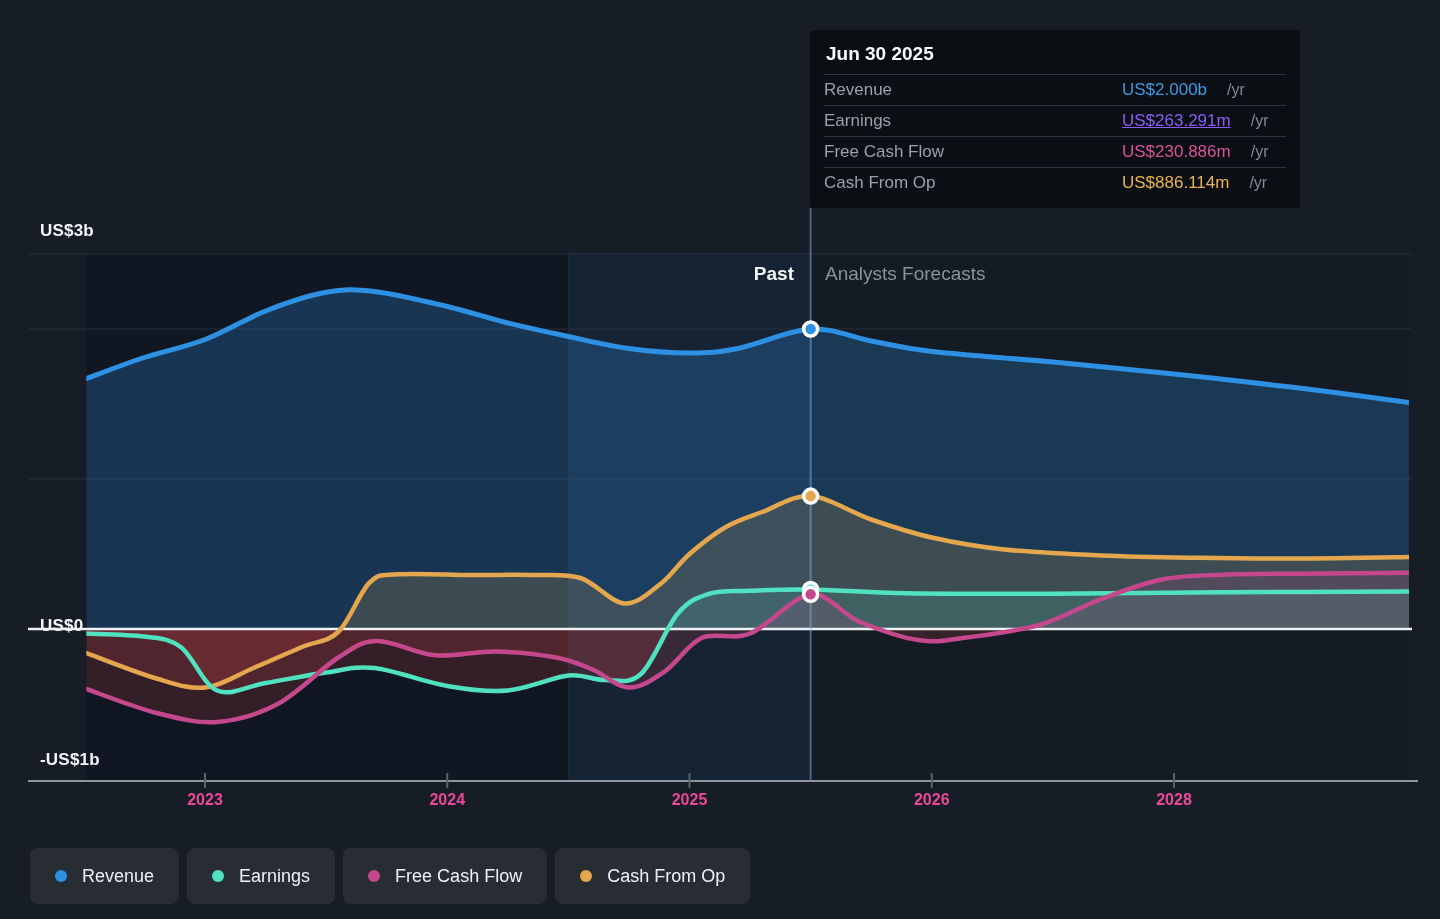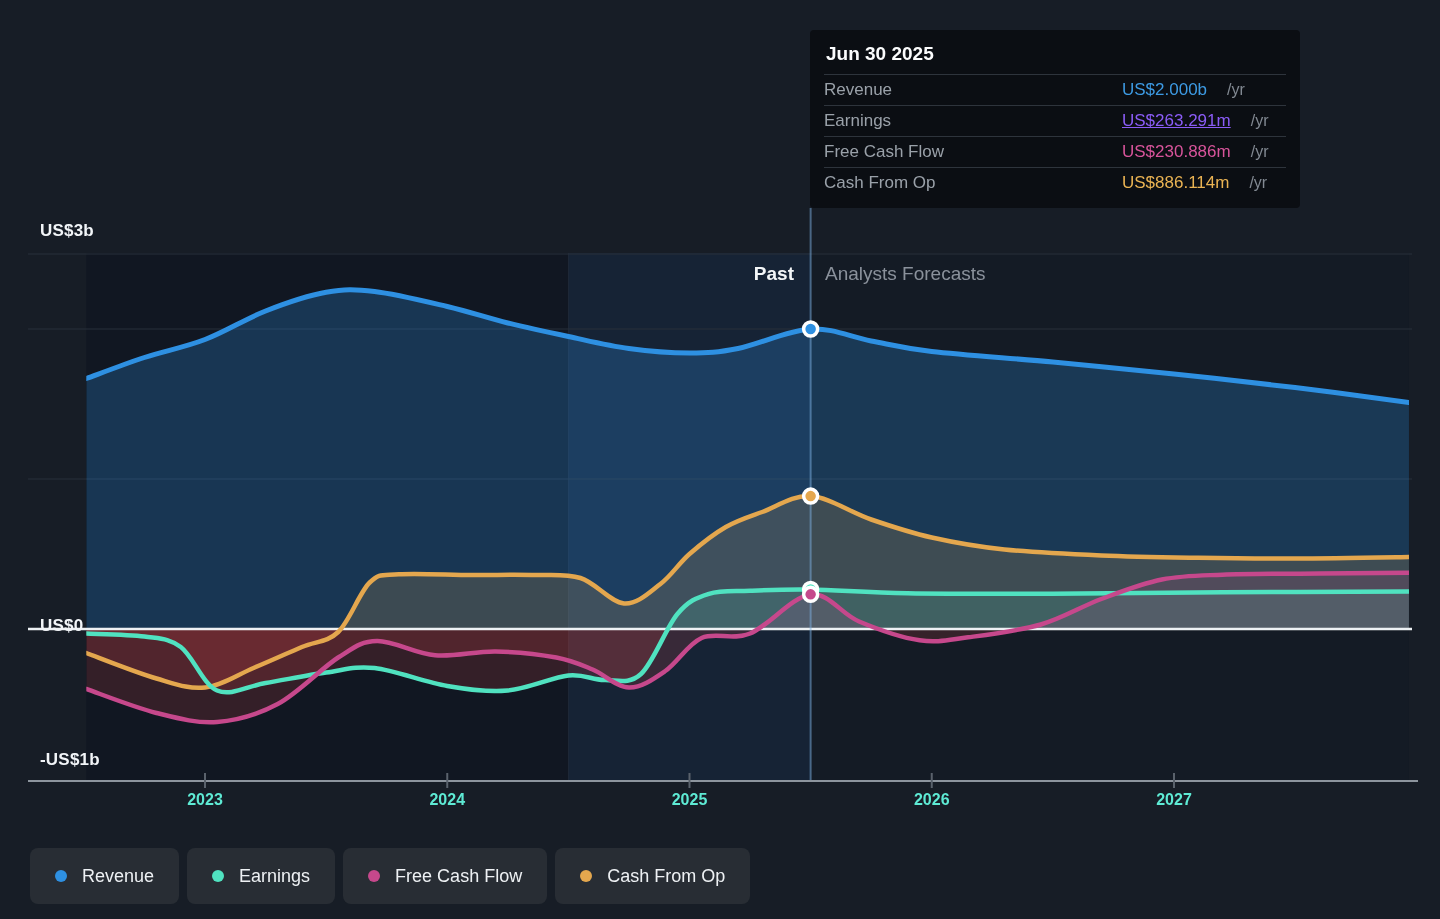--- a/index.html
+++ b/index.html
@@ -4,21 +4,21 @@
 <style>
   html,body{margin:0;padding:0;background:#171d26;}
   #stage{
     position:relative;width:1440px;height:919px;overflow:hidden;
     background:#171d26;color:#eef1f4;
     font-family:"Liberation Sans", sans-serif;
   }
   #chart-svg{position:absolute;left:0;top:0;}
   .axis-label{position:absolute;font-size:17px;font-weight:700;color:#f2f5f8;letter-spacing:.2px;}
   .year-label{position:absolute;top:791px;width:80px;margin-left:-40px;text-align:center;
-    font-size:16px;font-weight:700;color:#5eead4;}
+    font-size:16px;font-weight:700;color:#ec4899;}
   .phase-label{position:absolute;top:263px;font-size:19px;}
   #past-label{left:0;width:794px;text-align:right;color:#f3f6f8;font-weight:700;}
   #forecast-label{left:825px;color:#8a919b;}
   
   #tooltip{
     position:absolute;left:810px;top:30px;width:490px;height:178px;
     background:#0b0e13;border-radius:4px;box-sizing:border-box;z-index:5;
   }
   #tooltip-date{font-size:19px;font-weight:700;color:#fbfcfd;padding:13px 16px 9px 16px;}
   .tt-row{display:flex;align-items:center;height:30px;margin:0 14px;
@@ -87,21 +87,21 @@
 
   <div class="axis-label" style="left:40px;top:221px;">US$3b</div>
   <div class="axis-label" style="left:40px;top:616px;">US$0</div>
   <div class="axis-label" style="left:40px;top:750px;">-US$1b</div>
 
   <div id="year-labels">
       <div class="year-label" style="left: 205px;">2023</div>
       <div class="year-label" style="left: 447.25px;">2024</div>
       <div class="year-label" style="left: 689.5px;">2025</div>
       <div class="year-label" style="left: 931.75px;">2026</div>
-      <div class="year-label" style="left: 1174px;">2027</div>
+      <div class="year-label" style="left: 1174px;">2028</div>
     </div>
 
   <div class="phase-label" id="past-label">Past</div>
   <div class="phase-label" id="forecast-label">Analysts Forecasts</div>
 
   <div id="tooltip">
     <div id="tooltip-date">Jun 30 2025</div>
     <div id="tooltip-rows">
         <div class="tt-row">
           <span class="tt-label">Revenue</span>

